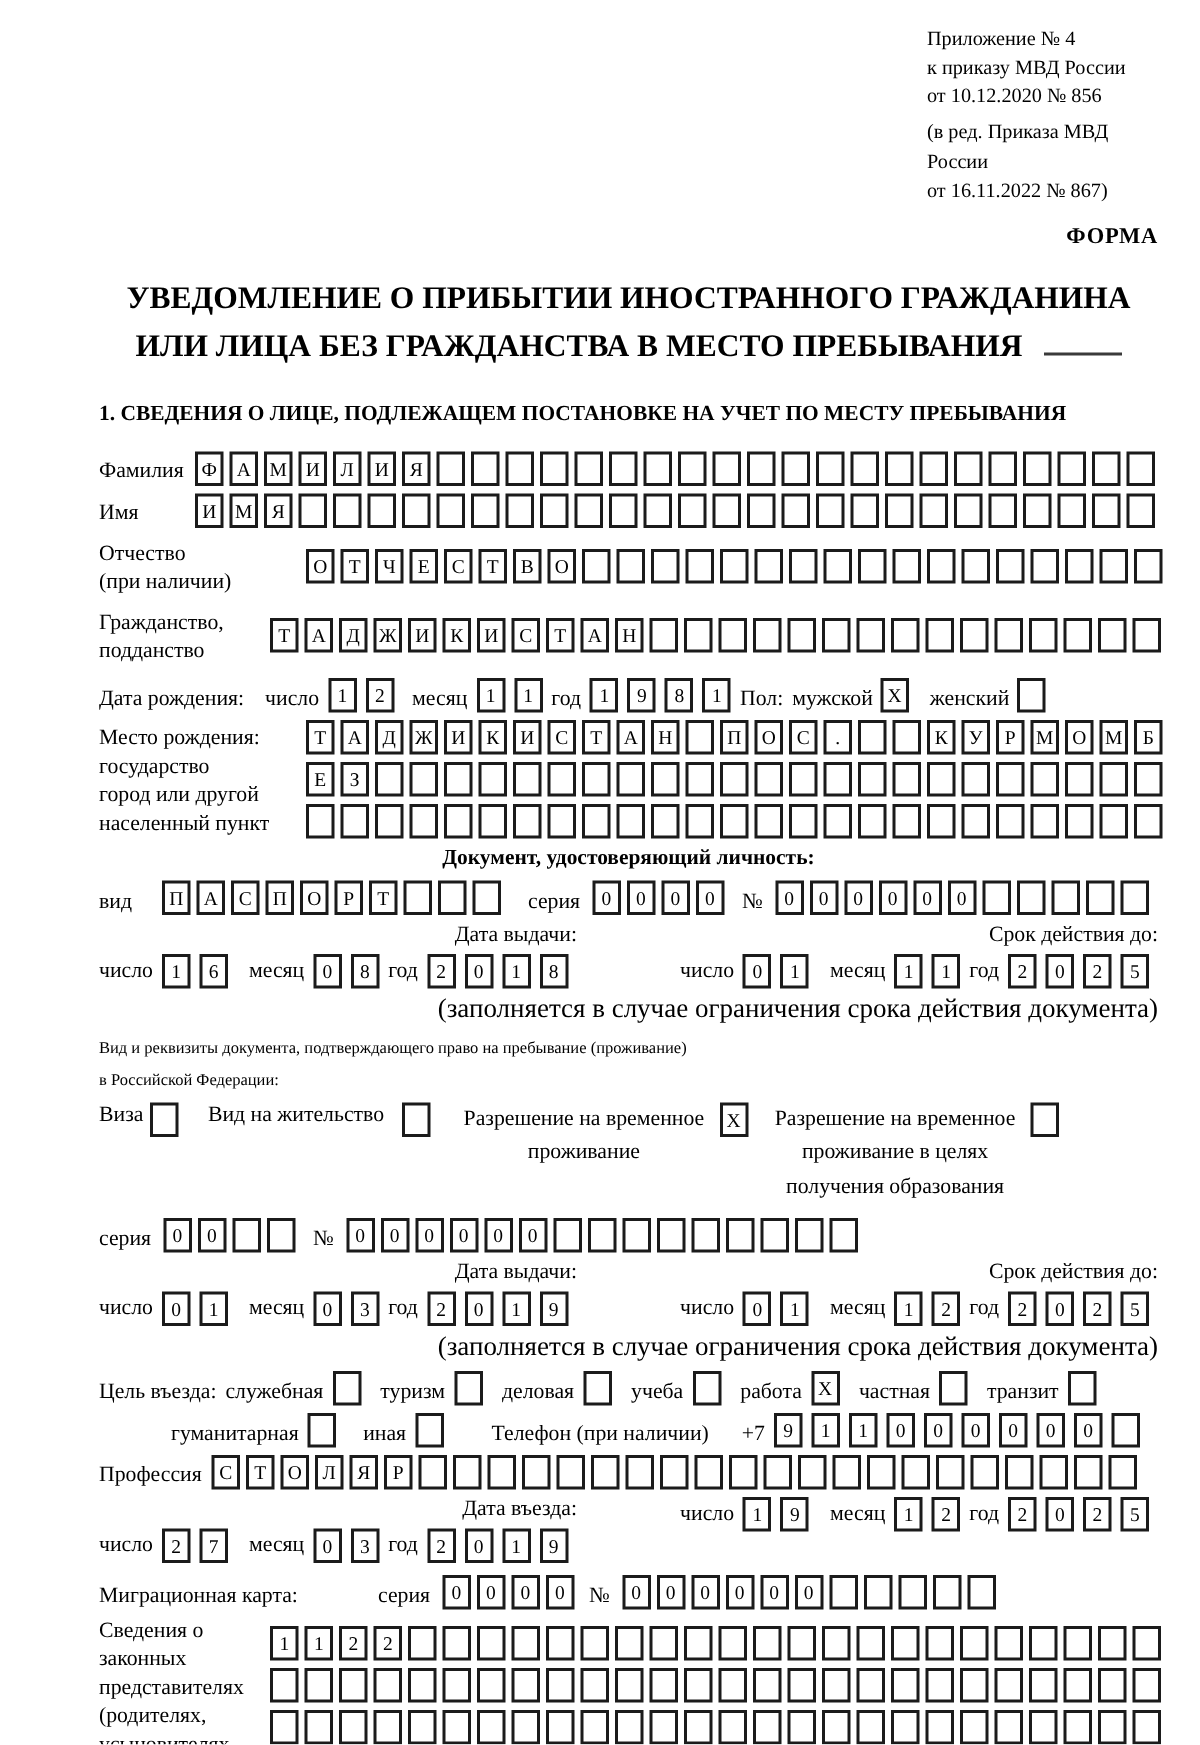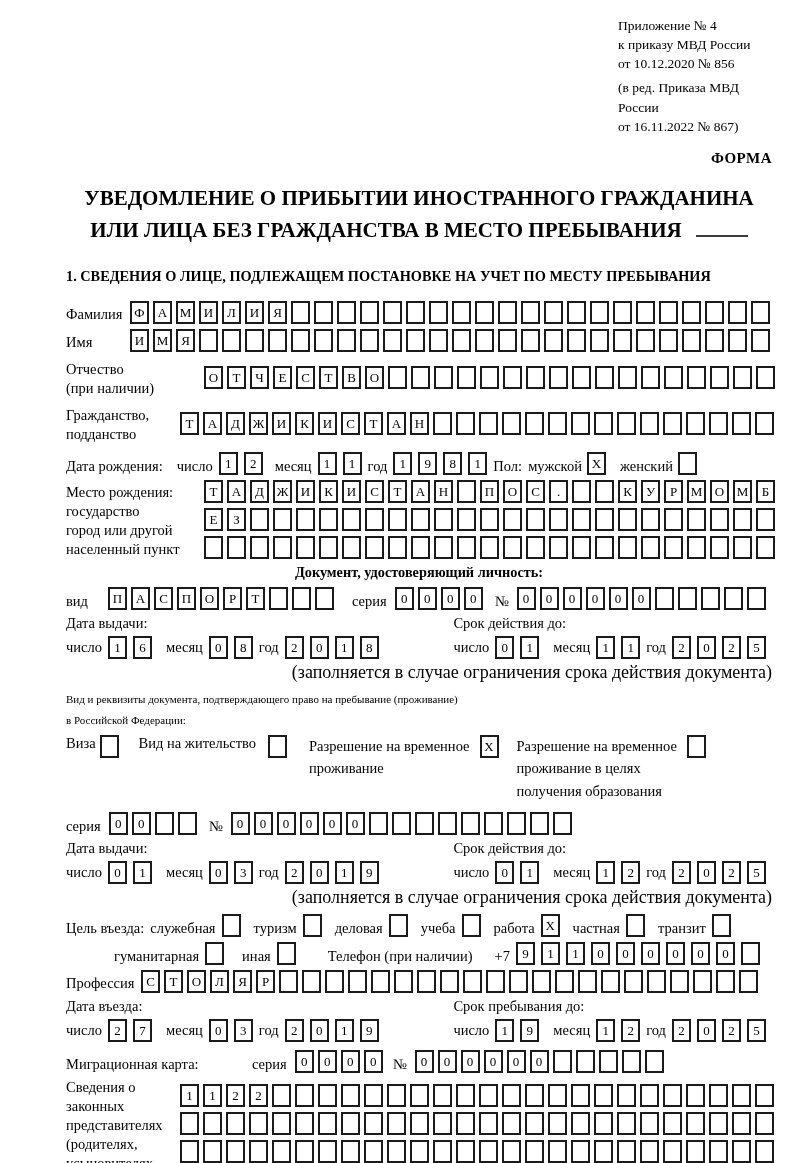--- a/index.html
+++ b/index.html
@@ -21,26 +21,26 @@
   .cells { display:flex; flex:0 0 auto; }
   .cell {
     width:15px; height:19px; border:2px solid #1b1b1b; margin-right:4px;
     display:flex; align-items:center; justify-content:center;
     font-size:13px; line-height:1; background:#fff;
   }
   .dcells .cell { margin-right:6px; }
   .lab { margin-right:6px; }
   .center-bold { text-align:center; font-weight:bold; font-size:14.3px; margin:3px 0 6px; }
   .dgpair { display:flex; justify-content:space-between; margin-top:4px; }
-  .dg-head { text-align:left; font-size:14.5px; margin-bottom:4px; }
+  .dg-head { text-align:right; font-size:14.5px; margin-bottom:4px; }
   .dg-row { display:flex; align-items:center; font-size:14.5px; }
   .dg-note { text-align:right; font-size:18px; margin-top:3px; margin-bottom:6px; }
   .intro { font-size:11px; line-height:1.9; }
   .visarow { display:flex; align-items:flex-start; margin:4px 0 10px; font-size:14.5px; }
-  .opt2 { line-height:1.55; }
+  .opt2 { text-align:center; line-height:1.55; }
   .replabel { width:114px; flex:0 0 auto; font-size:14.5px; }
   .repcells .cells { margin-bottom:5px; }
 </style>
 </head>
 <body>
 
 <div class="page">
 
   <div class="hdr">
     <div>Приложение № 4</div>
@@ -617,21 +617,20 @@
         <span class="lab">год</span>
         <span class="cells dcells">
             <span class="cell">2</span>
             <span class="cell">0</span>
             <span class="cell">1</span>
             <span class="cell">9</span>
           </span>
       </div>
     </div>
     <div>
-      <div class="dg-head">Срок пребывания до:</div>
       <div class="dg-row">
         <span class="lab">число</span>
         <span class="cells dcells">
             <span class="cell">1</span>
             <span class="cell">9</span>
           </span>
         <span class="lab" style="margin-left:8px">месяц</span>
         <span class="cells dcells">
             <span class="cell">1</span>
             <span class="cell">2</span>

